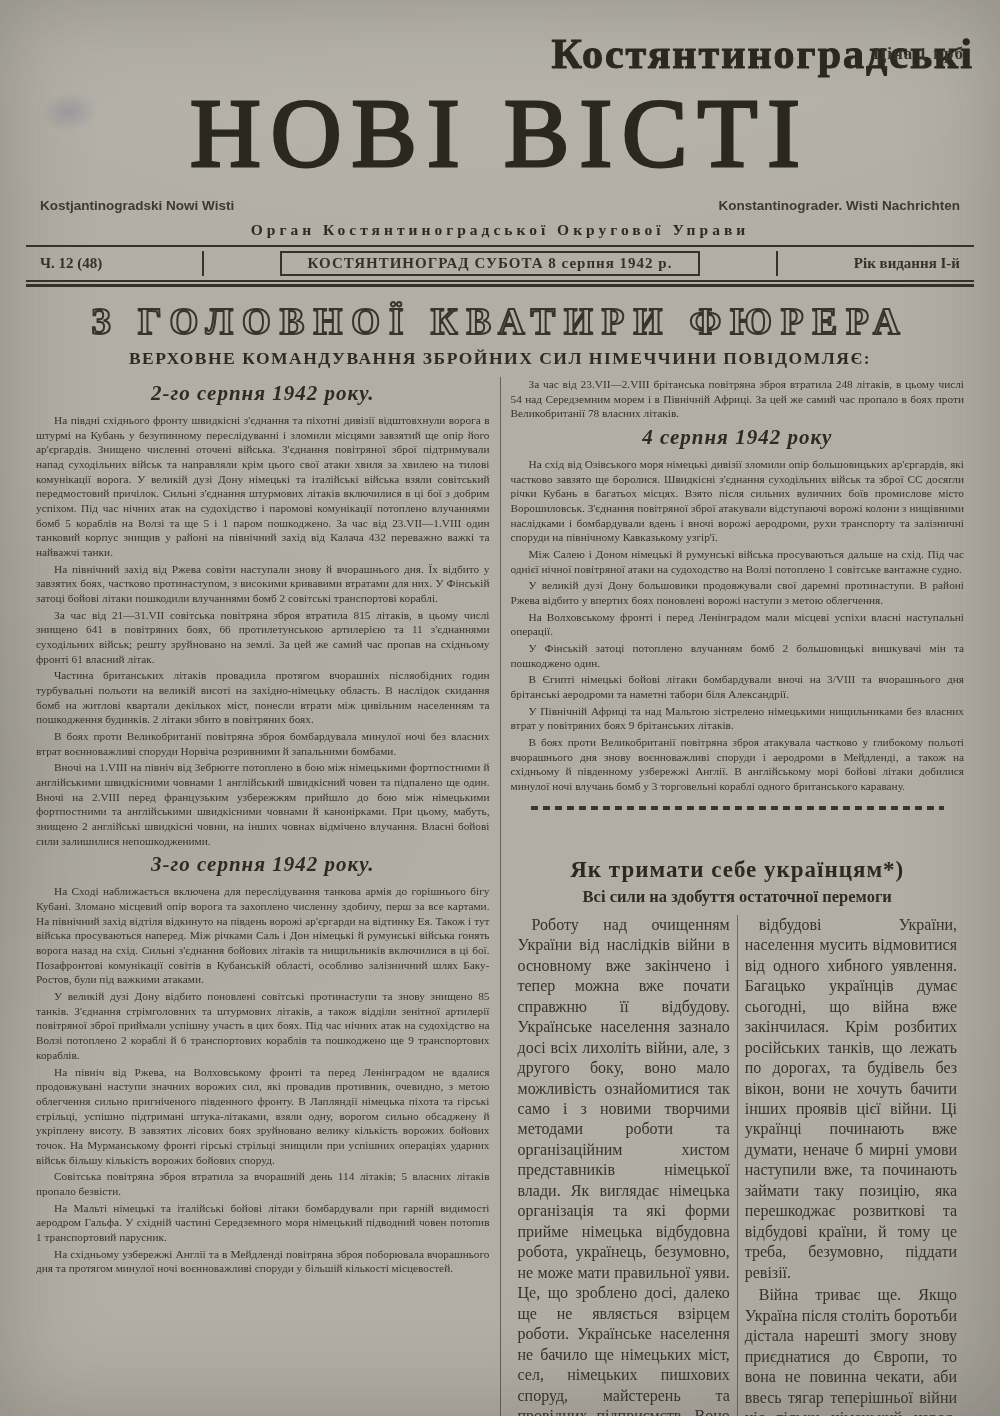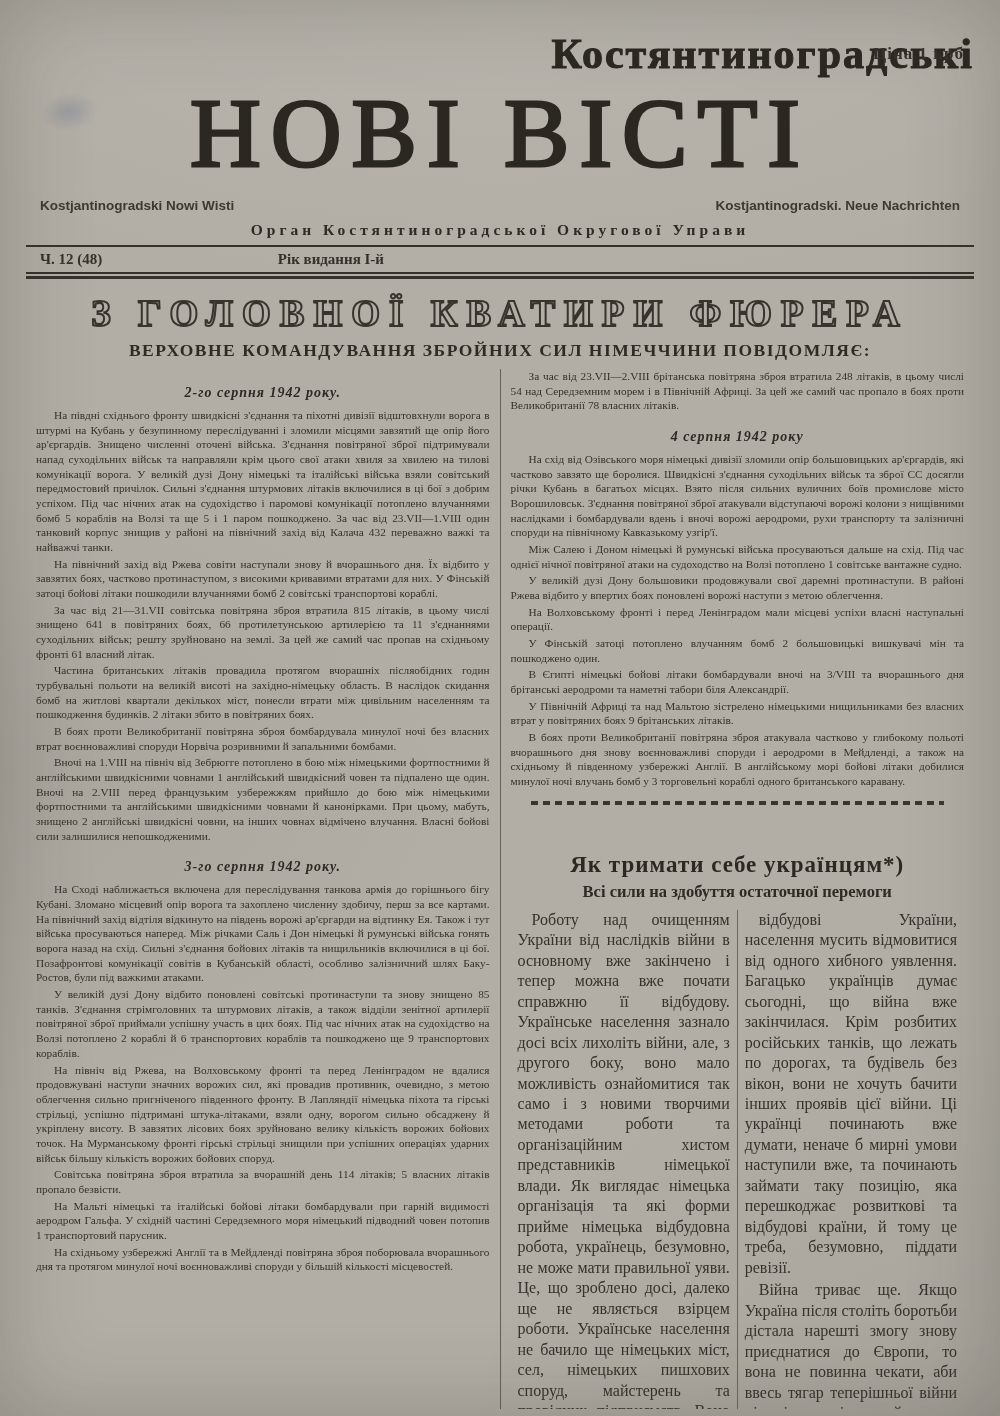--- a/index.html
+++ b/index.html
@@ -82,21 +82,21 @@
     margin: 6px 0 8px;
     font-size: 17.5px; font-weight: bold; letter-spacing: 1.5px; color: #2e2b25;
   }
 
   .columns { display: flex; margin-top: 4px; height: 1040px; overflow: hidden; }
   .col { flex: 1 1 0; padding: 0 10px; overflow: hidden; }
   .vrule { flex: 0 0 1px; background: rgba(48,45,39,0.6); }
 
   .date-heading {
     text-align: center; font-style: italic; font-weight: bold;
-    font-size: 14px; margin: 16px 0 7px; color: #2e2b25;
+    font-size: 21px; margin: 4px 0 7px; color: #2e2b25;
     letter-spacing: 1px;
   }
   .col p {
     font-size: 11.3px; line-height: 1.3; text-align: justify;
     text-indent: 18px; margin-bottom: 2px; color: #35322b;
   }
 
   .ornament {
     height: 4px; margin: 12px 20px 8px;
     background: repeating-linear-gradient(90deg, #3a362f 0 7px, transparent 7px 12px);
@@ -119,27 +119,30 @@
 
 <div class="page">
   <div class="smudge"></div>
   <div class="price">Ціна 1 крб</div>
 
   <header class="masthead">
     <div class="mast-top">Костянтиноградські</div>
     <div class="mast-main">НОВІ ВІСТІ</div>
     <div class="translit-row">
       <span>Kostjantinogradski Nowi Wisti</span>
-      <span>Kostjantinogradski. Neue Nachrichten</span>
+      <span>Konstantinograder. Wisti Nachrichten</span>
     </div>
     <div class="organ">Орган Костянтиноградської Округової Управи</div>
   </header>
 
   <div class="datebar">
     <div class="cell c-left">Ч. 12 (48)</div>
+    <div class="cell c-center">
+      <span class="boxed">КОСТЯНТИНОГРАД  СУБОТА  8 серпня 1942 р.</span>
+    </div>
     <div class="cell c-right">Рік видання І-й</div>
   </div>
   <div class="thickrule"></div>
 
   <div class="lead">
     <div class="lead-headline">З ГОЛОВНОЇ КВАТИРИ ФЮРЕРА</div>
     <div class="lead-subheadline">ВЕРХОВНЕ КОМАНДУВАННЯ ЗБРОЙНИХ СИЛ НІМЕЧЧИНИ ПОВІДОМЛЯЄ:</div>
   </div>
 
   <main class="columns">

